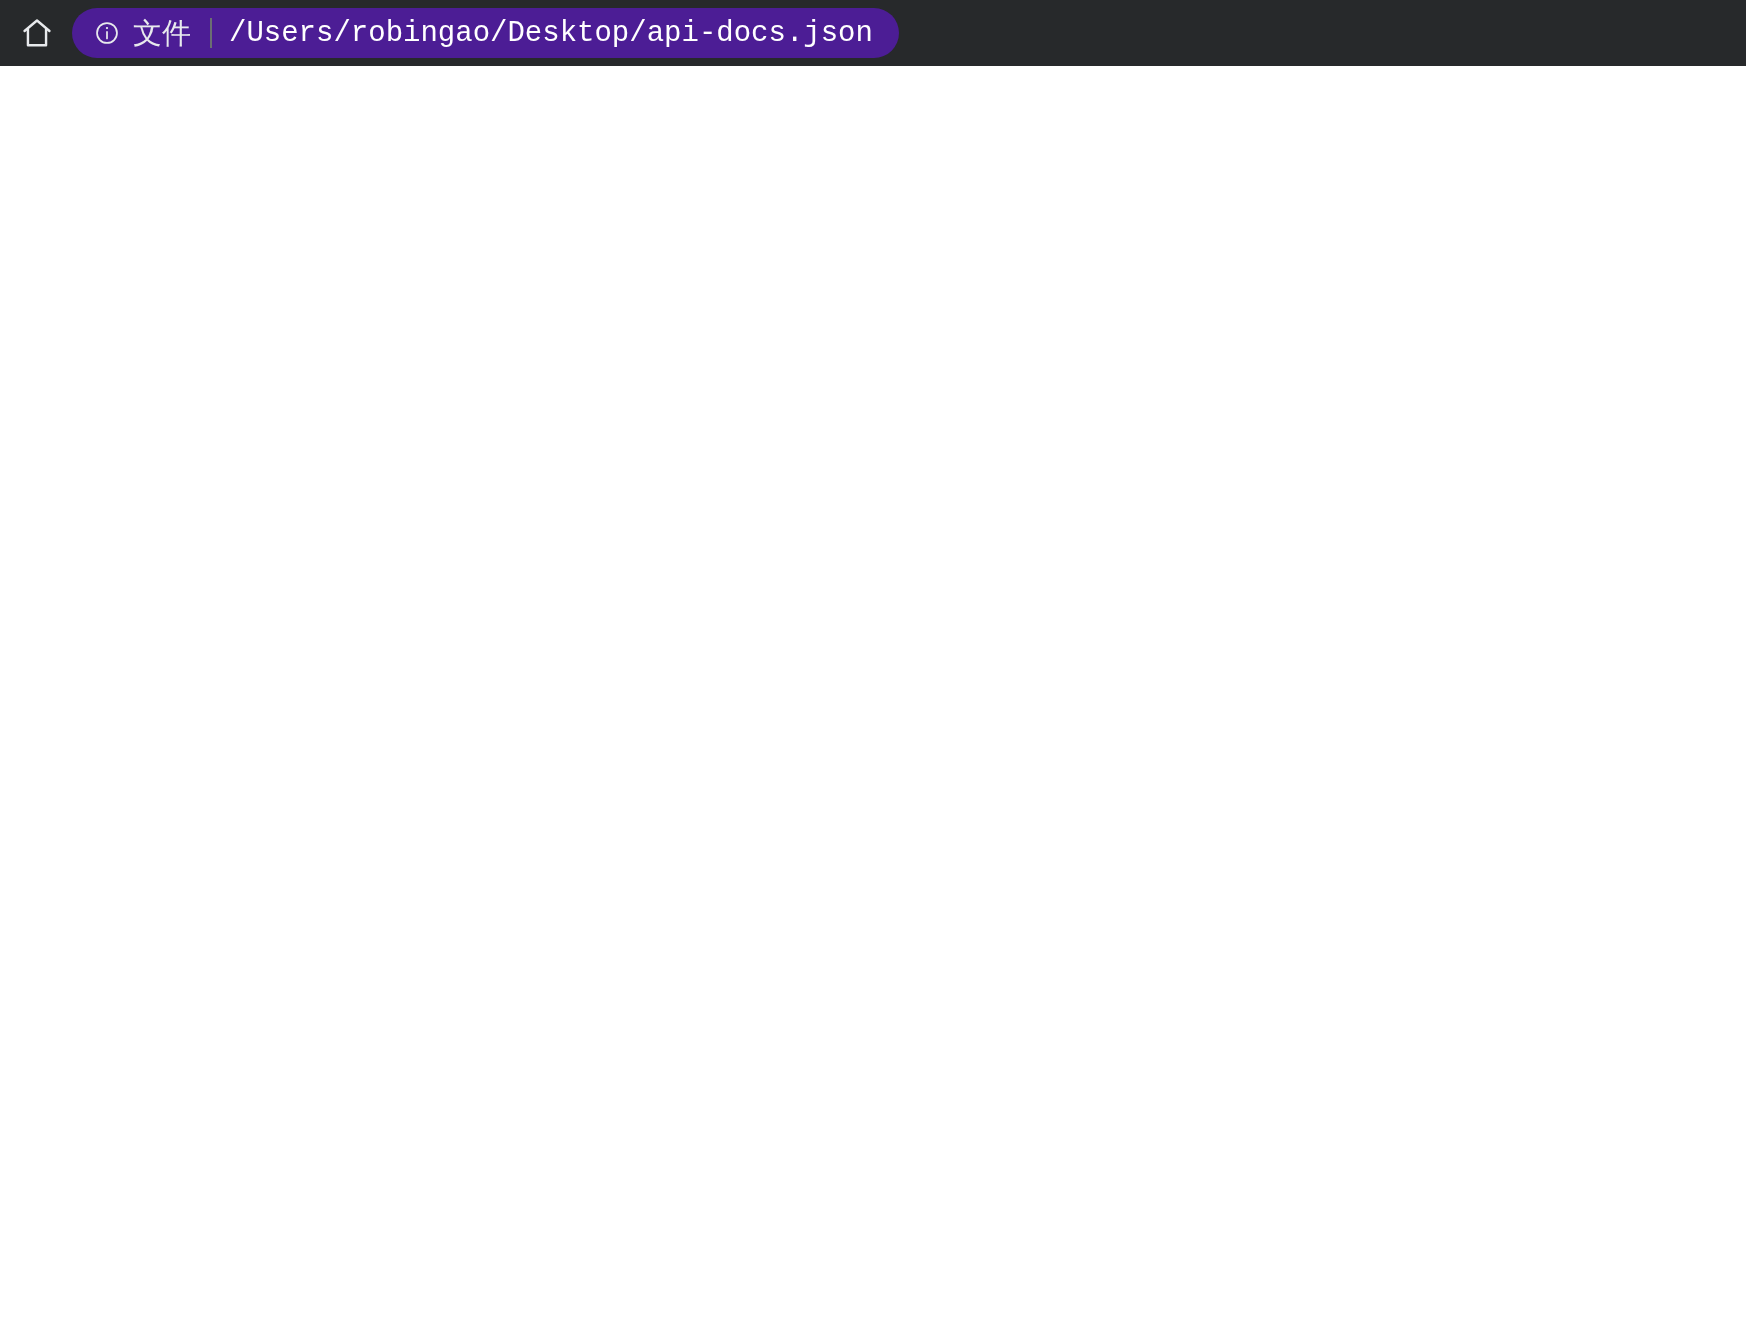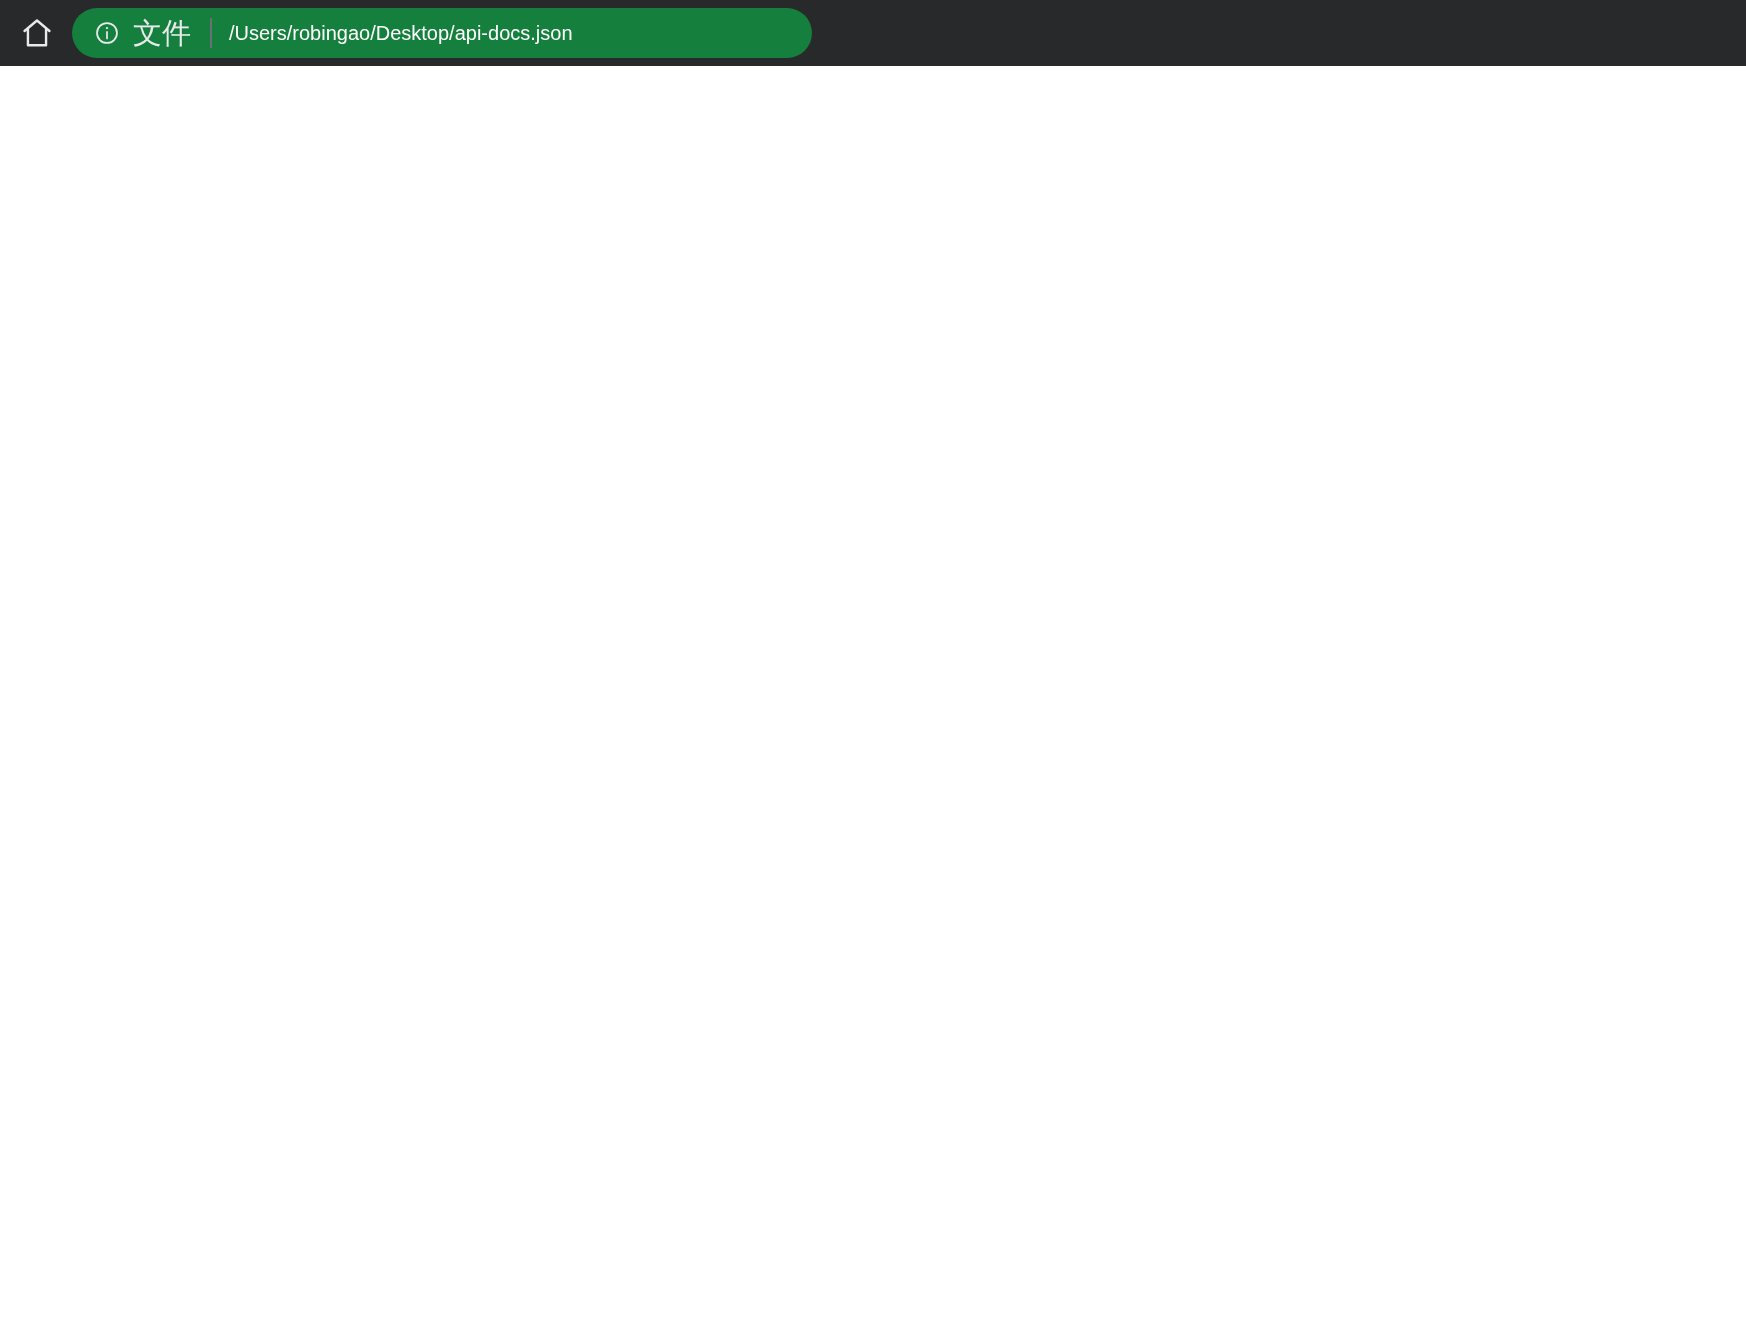--- a/index.html
+++ b/index.html
@@ -27,21 +27,21 @@
     display: flex; align-items: center; justify-content: center;
     border-radius: 27px;
     cursor: pointer;
   }
   #home-button svg { display: block; }
 
   #omnibox {
     margin-left: 8px;
     height: 50px;
     flex: 0 0 auto;
-    background: #15803d;
+    background: #4c1d95;
     border-radius: 25px;
     display: flex;
     align-items: center;
     padding: 0 26px 0 22px;
     cursor: text;
     min-width: 740px;
   }
 
   .info-icon {
     flex: 0 0 26px;
@@ -62,22 +62,22 @@
 
   #omnibox-divider {
     width: 2px;
     height: 30px;
     background: #6b6e72;
     margin: 0 17px 0 19px;
     flex: 0 0 2px;
   }
 
   #url-text {
-    font-family: Liberation Sans, sans-serif;
-    font-size: 20px;
+    font-family: Liberation Mono, monospace;
+    font-size: 29px;
     color: #ffffff;
     white-space: nowrap;
     line-height: 1;
   }
 
   
   #content {
     position: absolute;
     top: 66px; left: 0;
     width: 1746px;

